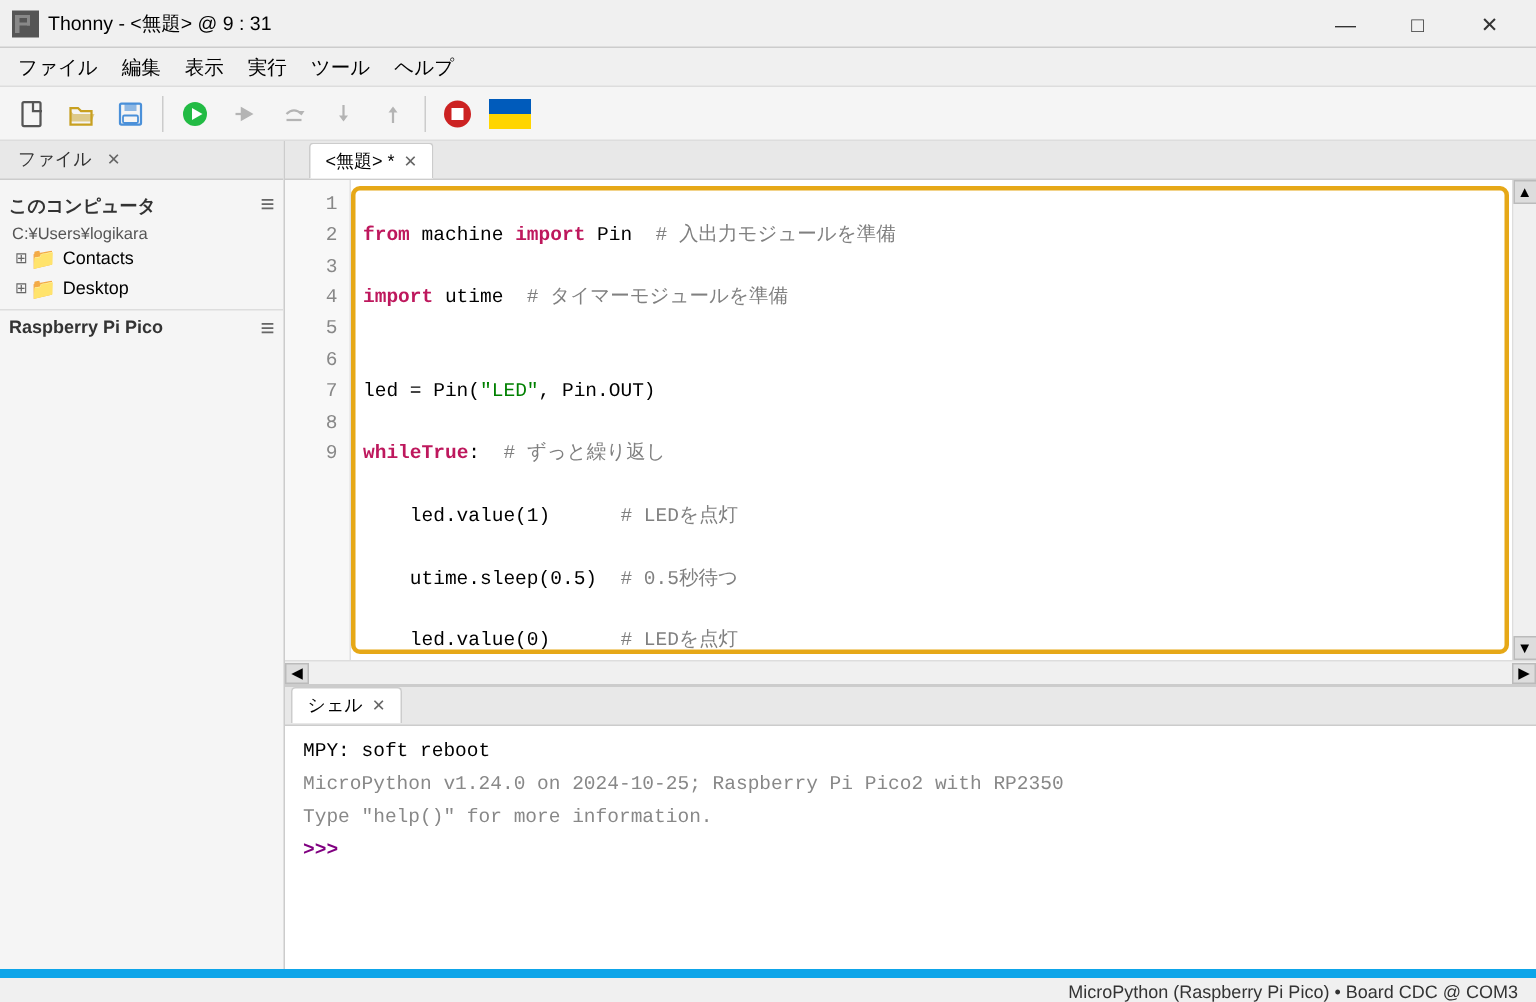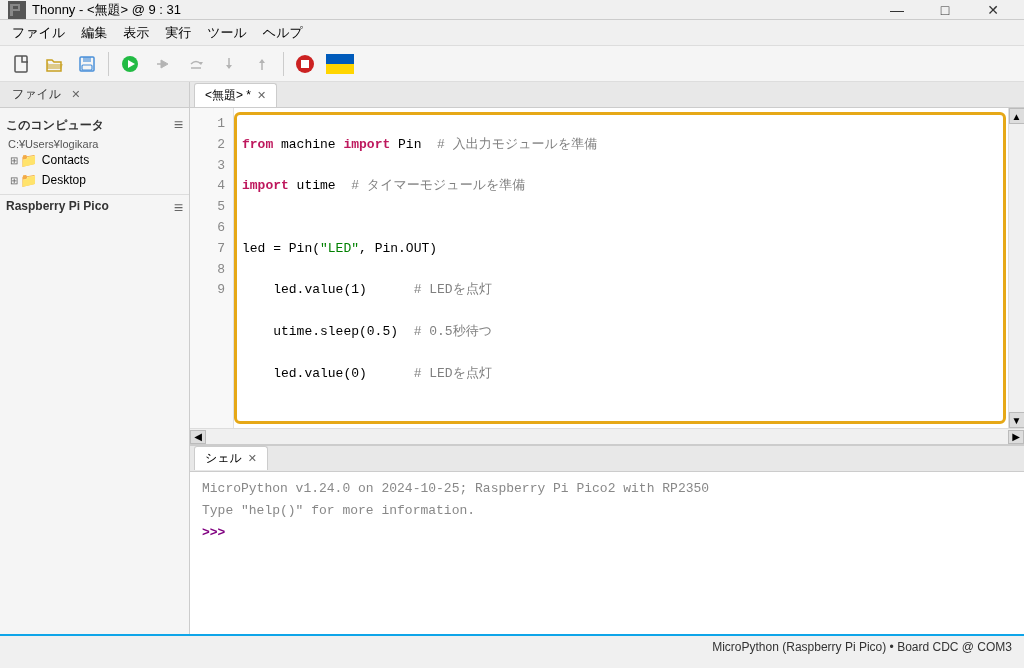--- a/index.html
+++ b/index.html
@@ -8,21 +8,21 @@
       height: 668px;
       font-family: 'Segoe UI', Meiryo, sans-serif;
       font-size: 13px;
       background: #f0f0f0;
       overflow: hidden;
     }
 
     
     .title-bar {
       background: #f0f0f0;
-      height: 20px;
+      height: 32px;
       display: flex;
       align-items: center;
       padding: 0 8px;
       border-bottom: 1px solid #ccc;
       user-select: none;
     }
     .title-bar-icon {
       width: 18px;
       height: 18px;
       margin-right: 6px;
@@ -208,20 +208,21 @@
       padding: 0 10px;
       background: #fff;
       border: 1px solid #ccc;
       border-bottom: none;
       font-size: 12px;
       display: flex;
       align-items: center;
       cursor: pointer;
       margin-right: 2px;
       border-radius: 3px 3px 0 0;
+      margin-left: 12px;
     }
     .editor-tab-close {
       margin-left: 6px;
       font-size: 11px;
       color: #666;
       cursor: pointer;
     }
 
     
     .code-editor {
@@ -342,21 +343,21 @@
     }
     .shell-prompt {
       color: #800080;
       font-weight: bold;
     }
 
     
     .status-bar {
       height: 23px;
       background: #f0f0f0;
-      border-top: 2px solid #0ea5e9;
+      border-top: 6px solid #0ea5e9;
       display: flex;
       align-items: center;
       padding: 0 12px;
       font-size: 12px;
       color: #333;
       justify-content: flex-end;
     }
 
     
     .editor-right-scroll {
@@ -544,20 +545,21 @@
         <div class="line-num">7</div>
         <div class="line-num">8</div>
         <div class="line-num">9</div>
       </div>
 
       <div class="code-content">
 <div class="code-line"><span class="kw">from</span> machine <span class="kw">import</span> Pin  <span class="comment"># 入出力モジュールを準備</span></div>
 <div class="code-line"><span class="kw">import</span> utime  <span class="comment"># タイマーモジュールを準備</span></div>
 <div class="code-line"> </div>
 <div class="code-line">led = Pin(<span class="str">"LED"</span>, Pin.OUT)  </div>
+<div class="code-line"><span class="kw">while</span> <span class="kw">True</span>:  <span class="comment"># ずっと繰り返し</span></div>
 <div class="code-line">    led.value(1)      <span class="comment"># LEDを点灯</span></div>
 <div class="code-line">    utime.sleep(0.5)  <span class="comment"># 0.5秒待つ</span></div>
 <div class="code-line">    led.value(0)      <span class="comment"># LEDを点灯</span></div>
 
       </div>
 
       <div class="editor-right-scroll">
         <div class="scroll-arrow">▲</div>
         <div class="scroll-track"></div>
         <div class="scroll-arrow">▼</div>
@@ -571,20 +573,21 @@
     </div>
 
     <div class="shell-area">
       <div class="shell-tab-bar">
         <div class="shell-tab">
           <span>シェル</span>
           <span class="shell-tab-close">✕</span>
         </div>
       </div>
       <div class="shell-content">
+        <div><span class="shell-reboot">MPY: soft reboot</span></div>
         <div style="color:#888;">MicroPython v1.24.0 on 2024-10-25; Raspberry Pi Pico2 with RP2350</div>
         <div style="color:#888;">Type "help()" for more information.</div>
         <div><span class="shell-prompt">&gt;&gt;&gt;</span></div>
       </div>
     </div>
   </div>
 </div>
 
 <div class="status-bar">
   <span>MicroPython (Raspberry Pi Pico)  •  Board CDC @ COM3</span>

